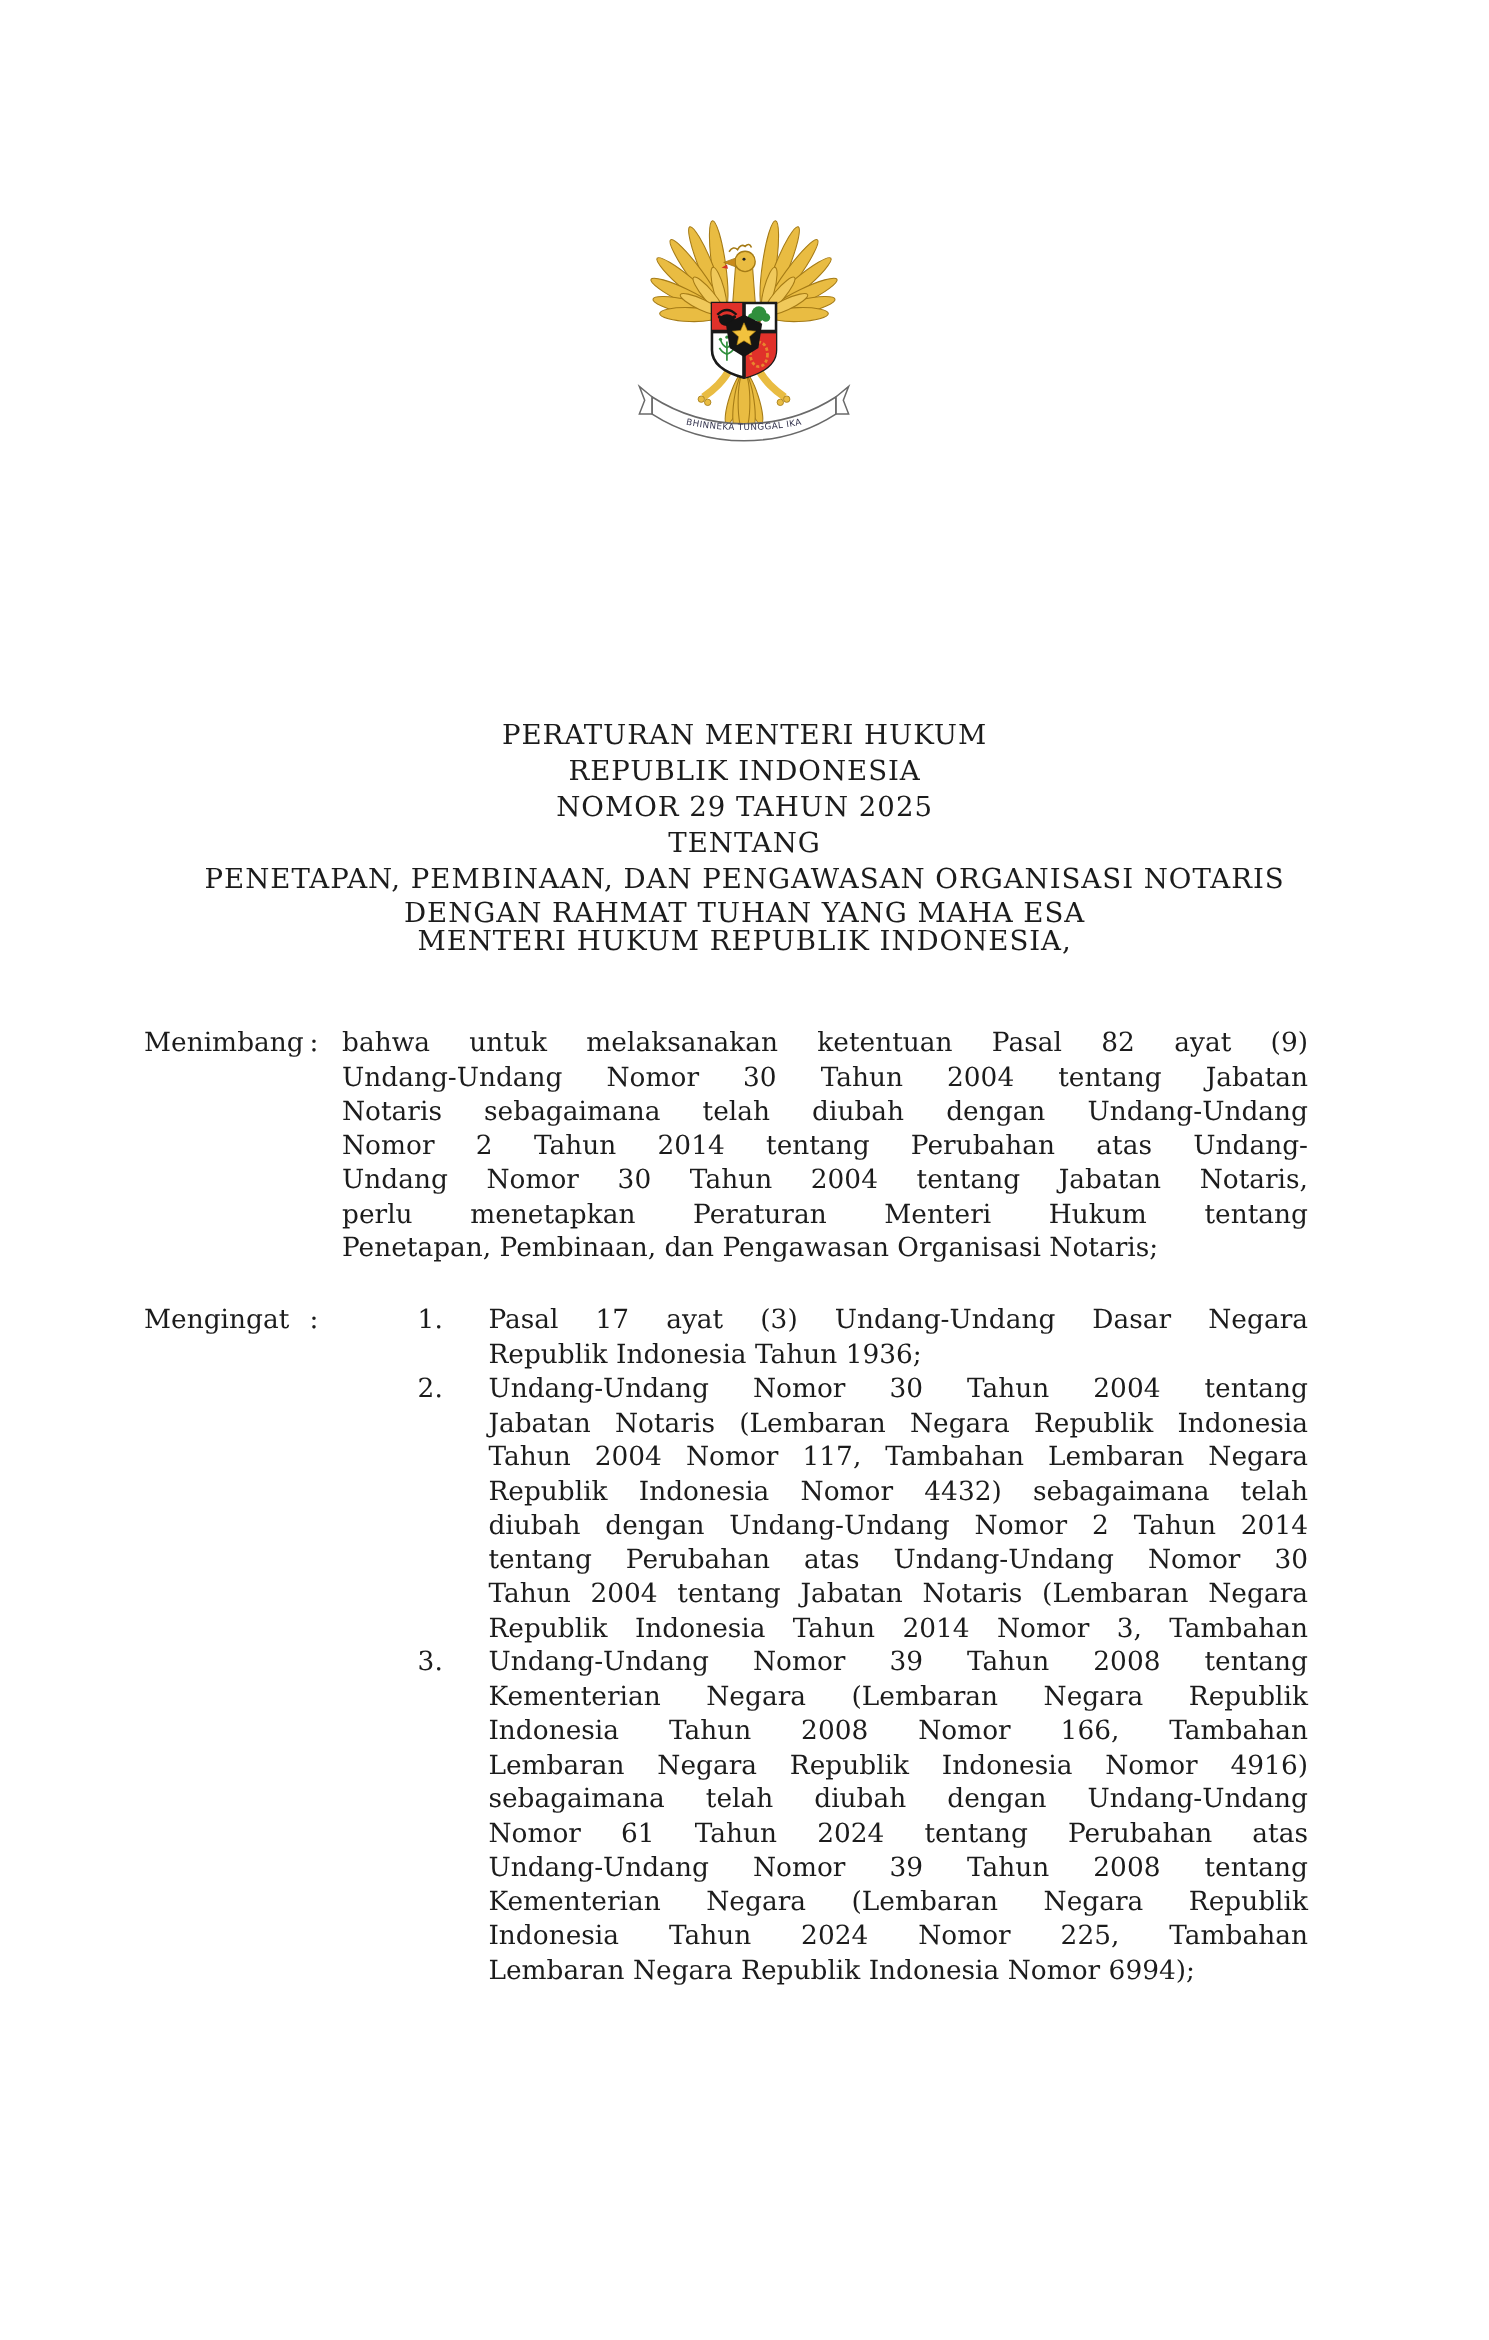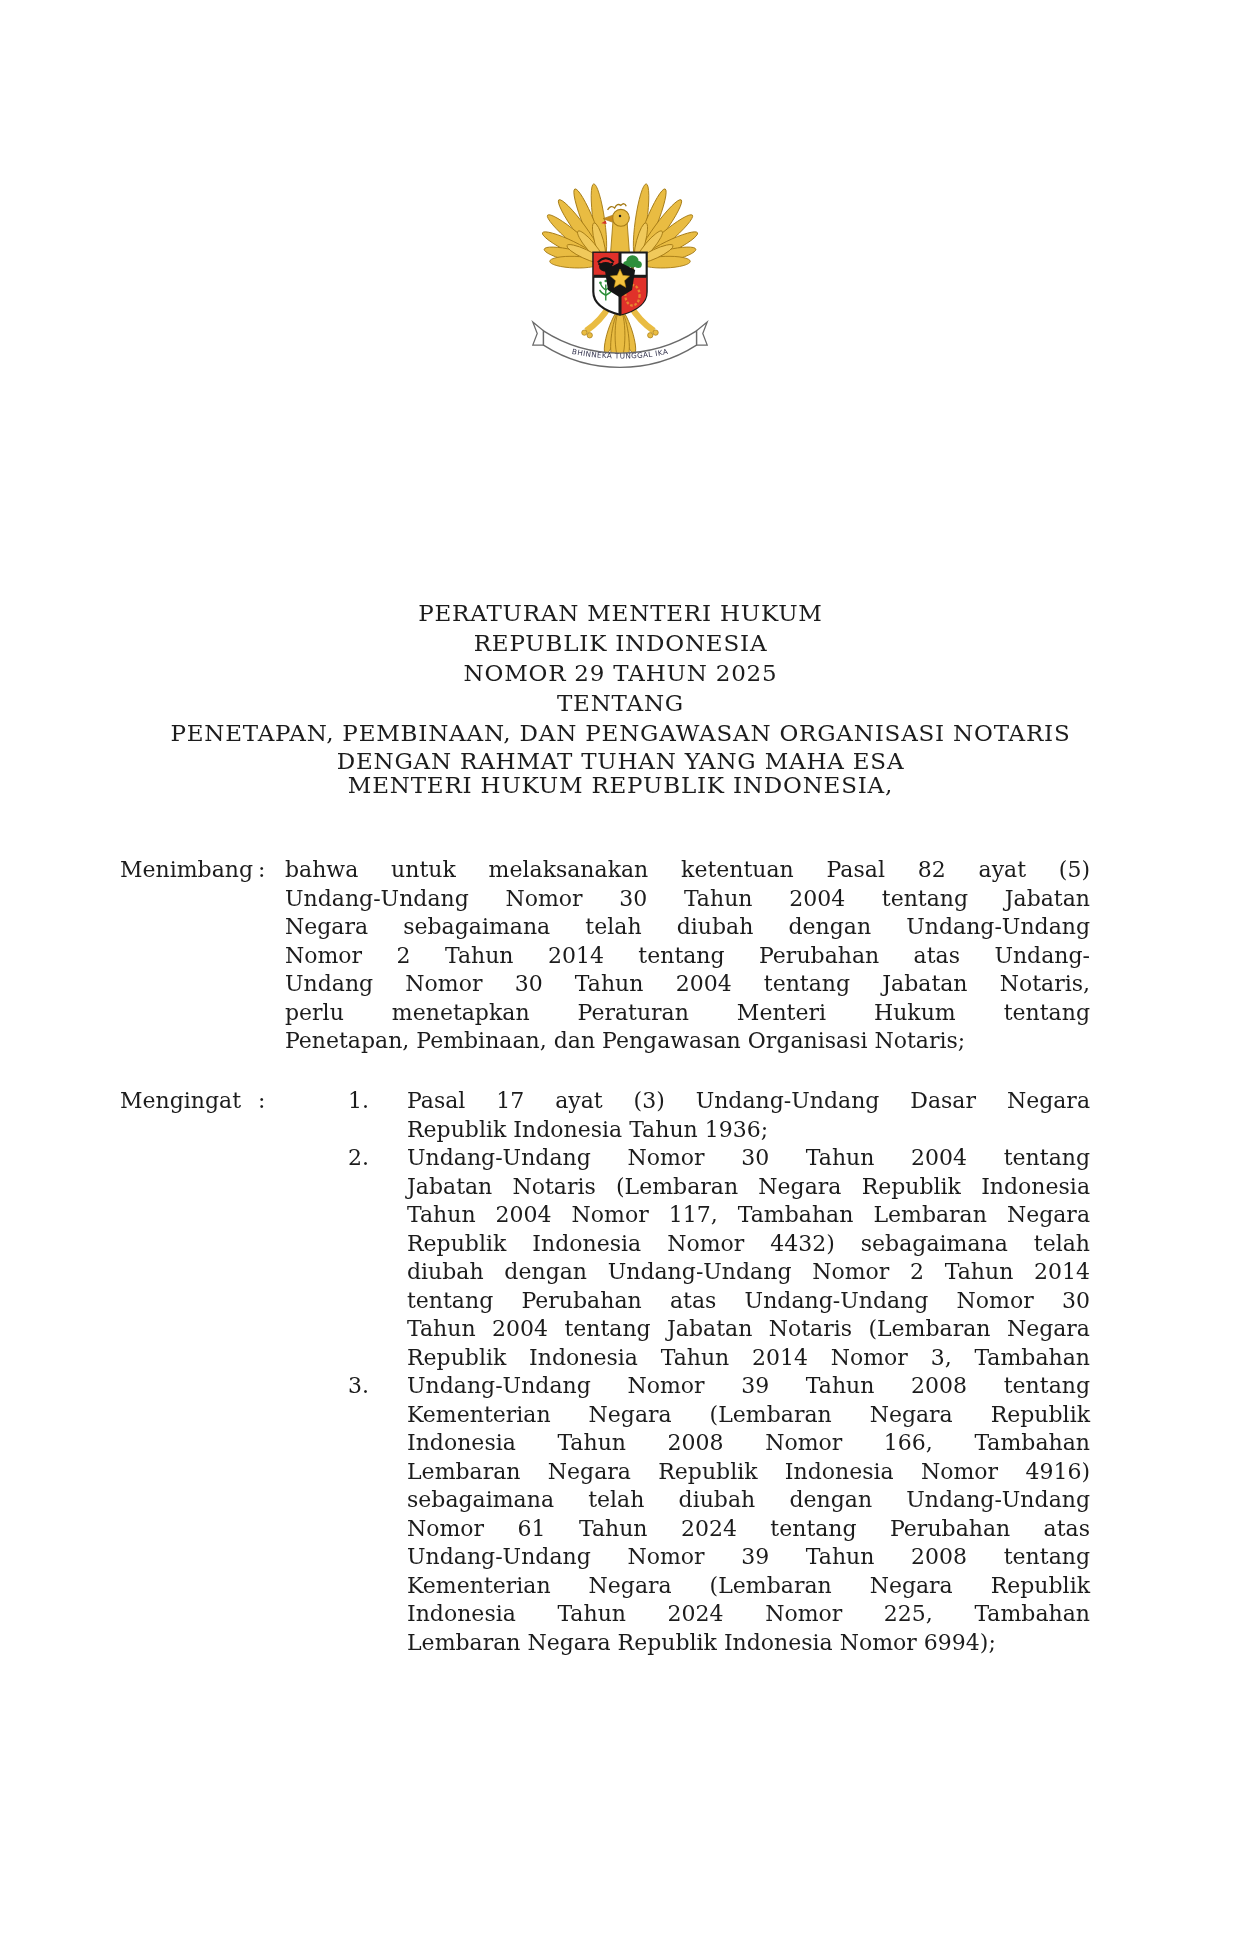--- a/index.html
+++ b/index.html
@@ -163,23 +163,23 @@
   <div>PENETAPAN, PEMBINAAN, DAN PENGAWASAN ORGANISASI NOTARIS</div>
 </div>
 
 <div class="heading invocation">DENGAN RAHMAT TUHAN YANG MAHA ESA</div>
 <div class="heading authority">MENTERI HUKUM REPUBLIK INDONESIA,</div>
 
 <div class="clause clause-menimbang">
   <span class="clabel">Menimbang</span>
   <span class="ccolon">:</span>
   <div class="ptext">
-      <div class="jline">bahwa untuk melaksanakan ketentuan Pasal 82 ayat (5)</div>
+      <div class="jline">bahwa untuk melaksanakan ketentuan Pasal 82 ayat (9)</div>
       <div class="jline">Undang-Undang Nomor 30 Tahun 2004 tentang Jabatan</div>
-      <div class="jline">Negara sebagaimana telah diubah dengan Undang-Undang</div>
+      <div class="jline">Notaris sebagaimana telah diubah dengan Undang-Undang</div>
       <div class="jline">Nomor 2 Tahun 2014 tentang Perubahan atas Undang-</div>
       <div class="jline">Undang Nomor 30 Tahun 2004 tentang Jabatan Notaris,</div>
       <div class="jline">perlu menetapkan Peraturan Menteri Hukum tentang</div>
       <div class="jline jlast">Penetapan, Pembinaan, dan Pengawasan Organisasi Notaris;</div>
     </div>
 </div>
 
 <div class="clause clause-mengingat">
   <span class="clabel">Mengingat</span>
   <span class="ccolon">:</span>

